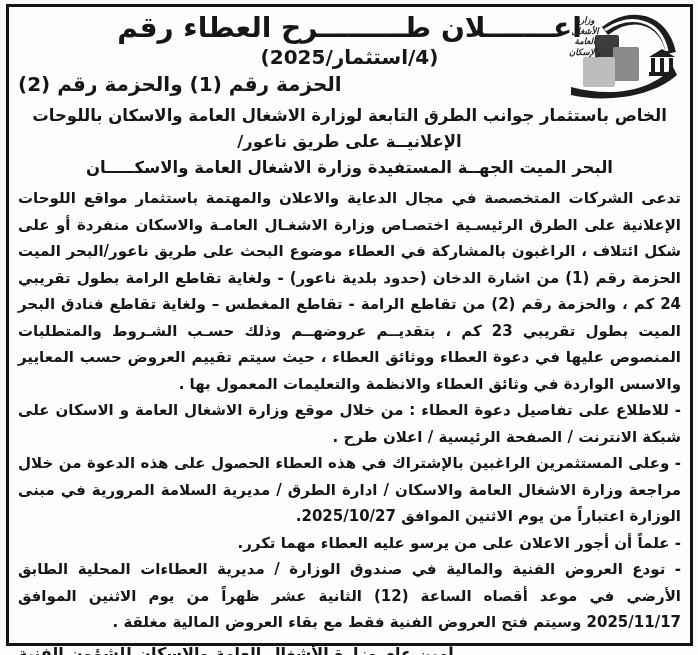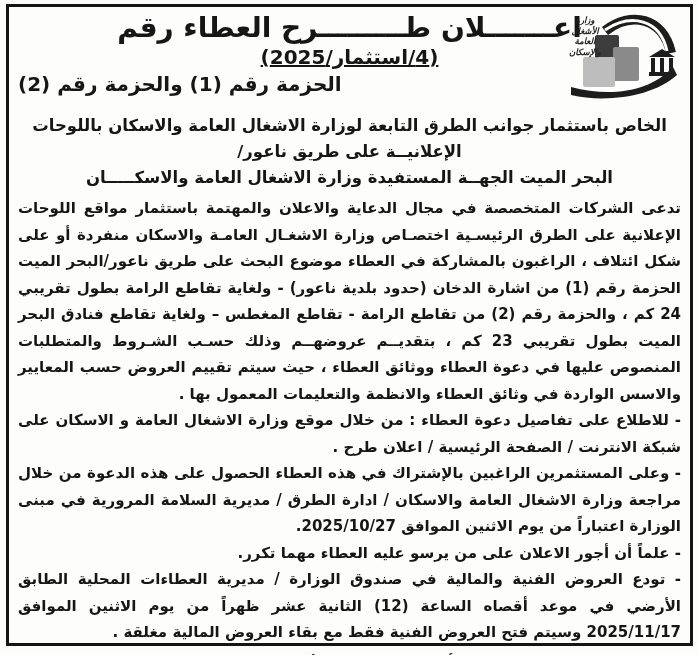--- a/index.html
+++ b/index.html
@@ -17,38 +17,38 @@
     position:absolute;
     top:4px;left:6px;right:5px;bottom:9px;
     border:3px solid #151515;
     box-sizing:border-box;
     padding:4px 9px 4px 9px;
     background:#fdfdfb;
   }
   
   .header{position:relative;min-height:90px;}
   .title-line-1{font-size:28px;line-height:33px;text-align:center;letter-spacing:0;}
-  .title-line-2{font-size:20px;line-height:27px;text-align:center;text-decoration:underline;}
+  .title-line-2{font-size:20px;line-height:27px;text-align:center;}
   .title-line-3{font-size:20px;line-height:27px;text-align:left;}
   
   .logo{
     position:absolute;top:0;left:2px;   
     width:118px;height:88px;
   }
   
   .logo{left:auto;right:-2px;}
   .logo svg{position:absolute;top:0;left:0;}
   .logo-text{
     position:absolute;top:4px;right:78px;width:40px;
     font-size:8.5px;line-height:10.5px;text-align:center;color:#222;
     white-space:nowrap;
     font-style:italic;
   }
   
-  .subtitle{margin-top:12px;}
+  .subtitle{margin-top:2px;}
   .subtitle-line{font-size:16.5px;line-height:26px;text-align:center;}
   
   .body-text{margin-top:4px;}
   .body-text p{
     margin:0;
     font-size:15px;
     line-height:26.5px;
     text-align:justify;
     text-justify:inter-word;
   }

